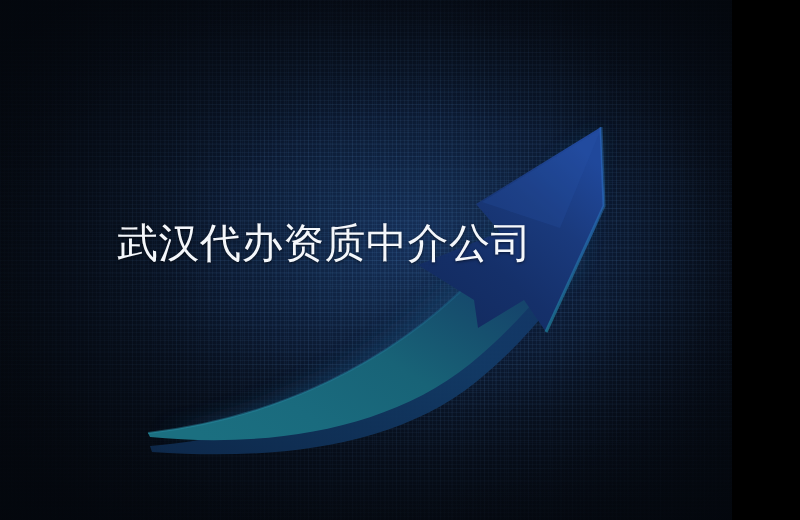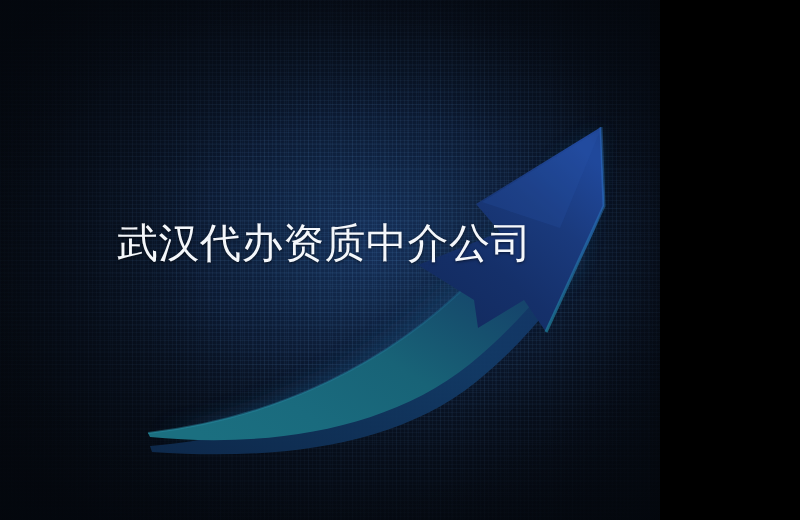--- a/index.html
+++ b/index.html
@@ -6,21 +6,21 @@
     margin: 0;
     padding: 0;
     background: #000;
   }
   body {
     font-family: "Liberation Sans", sans-serif;
   }
 
   #banner {
     position: relative;
-    width: 660px;
+    width: 732px;
     height: 520px;
     overflow: hidden;
     background: #737373;
   }
 
   
   .bg-base {
     position: absolute;
     inset: 0;
     background:

